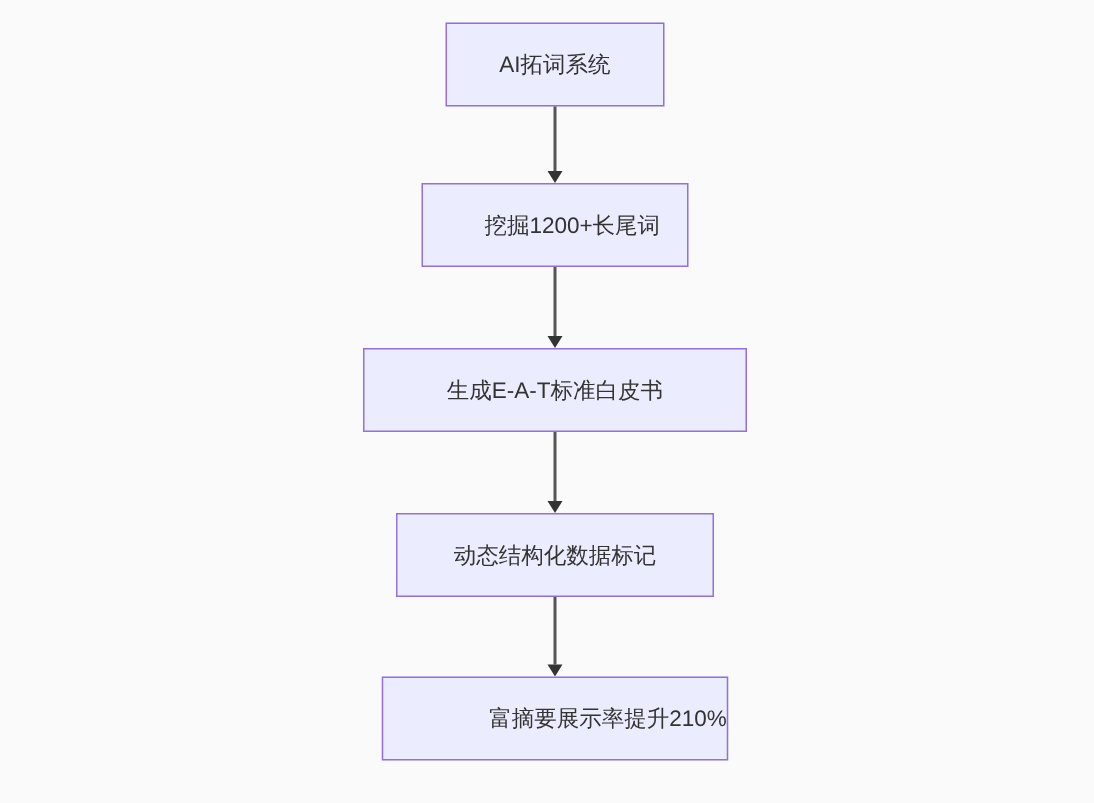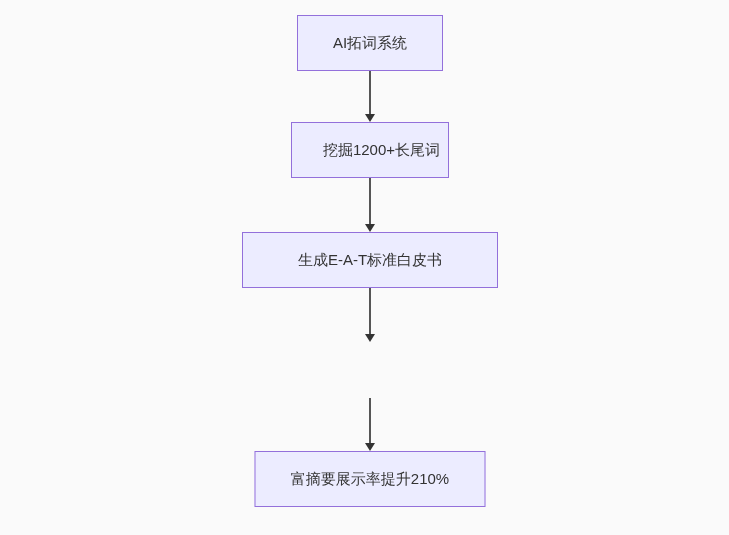--- a/index.html
+++ b/index.html
@@ -63,41 +63,44 @@
 
   <div class="node" style="top:15px; width:146px;">
     <span>AI拓词系统</span>
   </div>
 
   <div class="arrow" style="top:71px; height:51px;">
     <div class="line"></div>
     <div class="head"></div>
   </div>
 
-  <div class="node" style="top:122px; width:158px;padding-left:23px;">
+  <div class="node" style="top:122px; width:178px;padding-left:23px;">
     <span>挖掘1200+长尾词</span>
   </div>
 
   <div class="arrow" style="top:178px; height:54px;">
     <div class="line"></div>
     <div class="head"></div>
   </div>
 
   <div class="node" style="top:232px; width:256px;">
     <span>生成E-A-T标准白皮书</span>
   </div>
 
   <div class="arrow" style="top:288px; height:54px;">
     <div class="line"></div>
     <div class="head"></div>
   </div>
 
+  <div class="node" style="top:342px; width:212px;">
+    <span>动态结构化数据标记</span>
+  </div>
 
   <div class="arrow" style="top:398px; height:53px;">
     <div class="line"></div>
     <div class="head"></div>
   </div>
 
-  <div class="node" style="top:451px; width:231px;">
+  <div class="node" style="top:451px; width:231px;justify-content:flex-end;">
     <span>富摘要展示率提升210%</span>
   </div>
 
 </div>
 
 </body></html>

